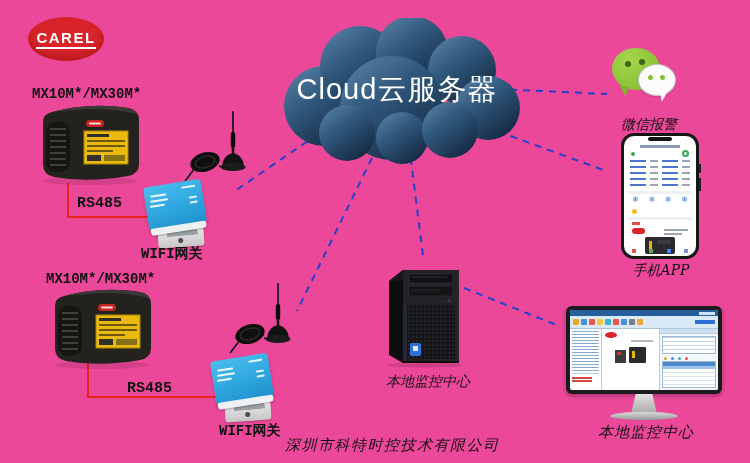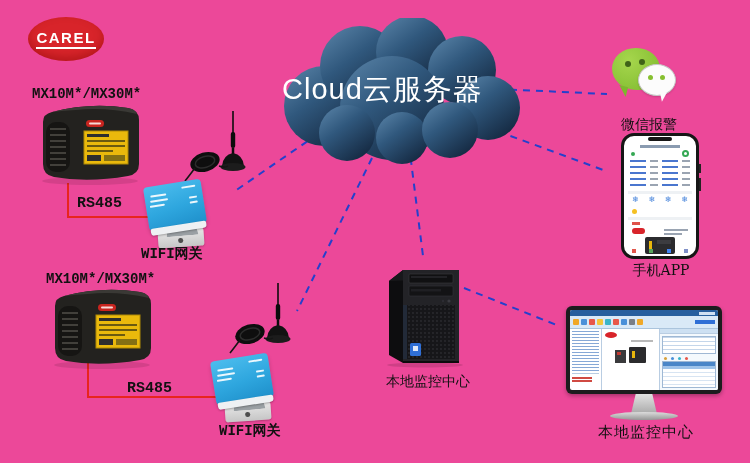--- a/index.html
+++ b/index.html
@@ -1,21 +1,21 @@
 <!DOCTYPE html>
 <html><head>
 <meta charset="utf-8">
 <style>
   html,body{margin:0;padding:0;background:#fff;}
   .canvas{position:relative;width:750px;height:463px;background:#ec4899;overflow:hidden;
           font-family:"Liberation Sans",sans-serif;}
   .abs{position:absolute;}
   .lbl{position:absolute;color:#111;white-space:nowrap;line-height:1.1;}
   .mono{font-family:Liberation Mono, monospace;font-weight:bold;}
-  .kai{font-family:"DejaVu Serif",serif;}
+  .kai{font-family:"DejaVu Serif",serif;font-style:italic;}
   .overlay{position:absolute;left:0;top:0;}
 
   
   .carel-logo{position:absolute;left:28px;top:17px;width:76px;height:44px;background:#d8242a;
     border-radius:50%;display:flex;align-items:center;justify-content:center;
     box-shadow:inset 0 -4px 8px rgba(120,0,0,.35);}
   .carel-logo span{color:#fff;font-weight:bold;font-size:15px;letter-spacing:1.5px;
     border-bottom:2px solid #fff;padding-bottom:1px;}
 
   
@@ -24,21 +24,21 @@
     box-shadow:0 3px 4px rgba(0,0,0,.18);}
   .gwbar{position:absolute;background:rgba(255,255,255,.9);height:2px;border-radius:1px;}
   .gwrim{position:absolute;left:1px;right:1px;bottom:-5px;height:7px;background:#eef1f3;
     border-radius:2px 2px 3px 3px;box-shadow:0 1px 2px rgba(0,0,0,.25);}
   .gwbracket{position:absolute;background:linear-gradient(#e8e8e8,#c6c6c6);border-radius:3px;
     box-shadow:0 1px 2px rgba(0,0,0,.25);}
   .gwplug{position:absolute;background:#9aa0a4;clip-path:polygon(8% 0,92% 0,100% 100%,0 100%);}
   .gwscrew{position:absolute;width:5px;height:5px;border-radius:50%;background:#4d4d4d;}
 
   
-  .cloud-text{position:absolute;left:282px;top:70px;width:230px;color:#fff;
+  .cloud-text{position:absolute;left:282px;top:70px;width:230px;text-align:center;color:#fff;
     font-size:29px;letter-spacing:1px;font-weight:500;}
 
   
   .wc-big{position:absolute;left:0;top:2px;width:48px;height:42px;border-radius:50% 50% 48% 52%;
     background:radial-gradient(circle at 35% 30%,#a6d64d,#7cb82c);}
   .wc-big:after{content:"";position:absolute;left:6px;bottom:-6px;width:0;height:0;
     border-top:10px solid #7cb82c;border-left:9px solid transparent;transform:rotate(14deg);}
   .wc-eye{position:absolute;border-radius:50%;}
   .wc-small{position:absolute;left:26px;top:18px;width:36px;height:30px;border-radius:50%;
     background:#fcfcfc;border:1px solid #c6c6c6;box-shadow:0 1px 2px rgba(0,0,0,.15);}
@@ -361,14 +361,15 @@
             <div class="mon-t2b"></div>
           </div>
         </div>
       </div>
     </div>
   </div>
   <div class="mon-stand"></div>
   <div class="mon-base"></div>
   <div class="lbl kai" style="left:592px;top:424px;width:108px;text-align:center;font-size:15px;letter-spacing:1px">本地监控中心</div>
 
+  <div class="lbl kai" style="left:285px;top:437px;font-size:15px;letter-spacing:1.5px">深圳市科特时控技术有限公司</div>
 
 </div>
 
 </body></html>

